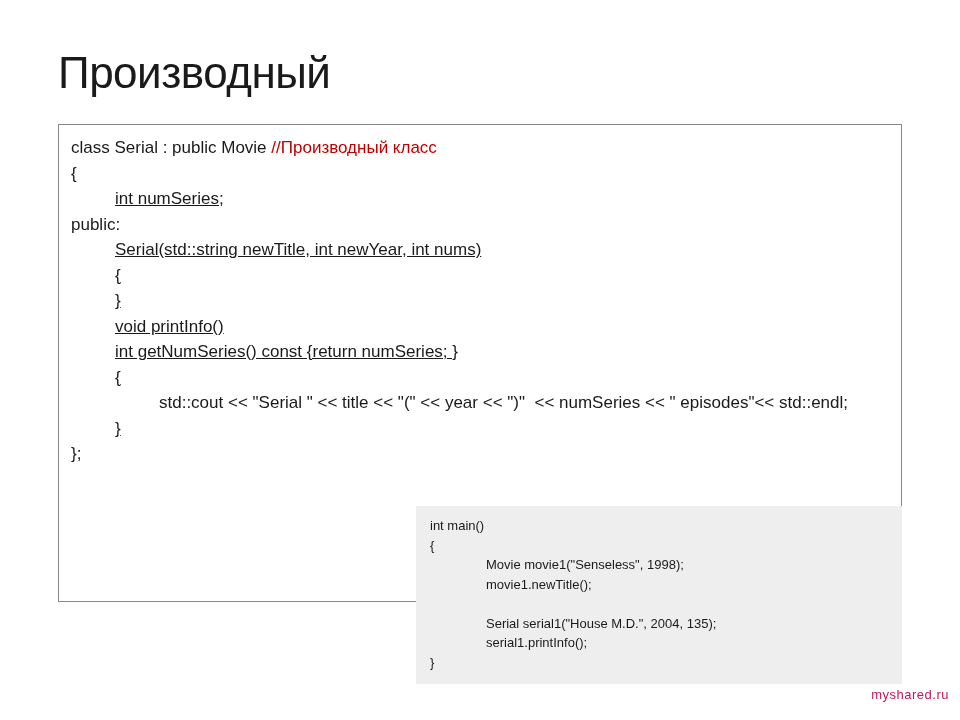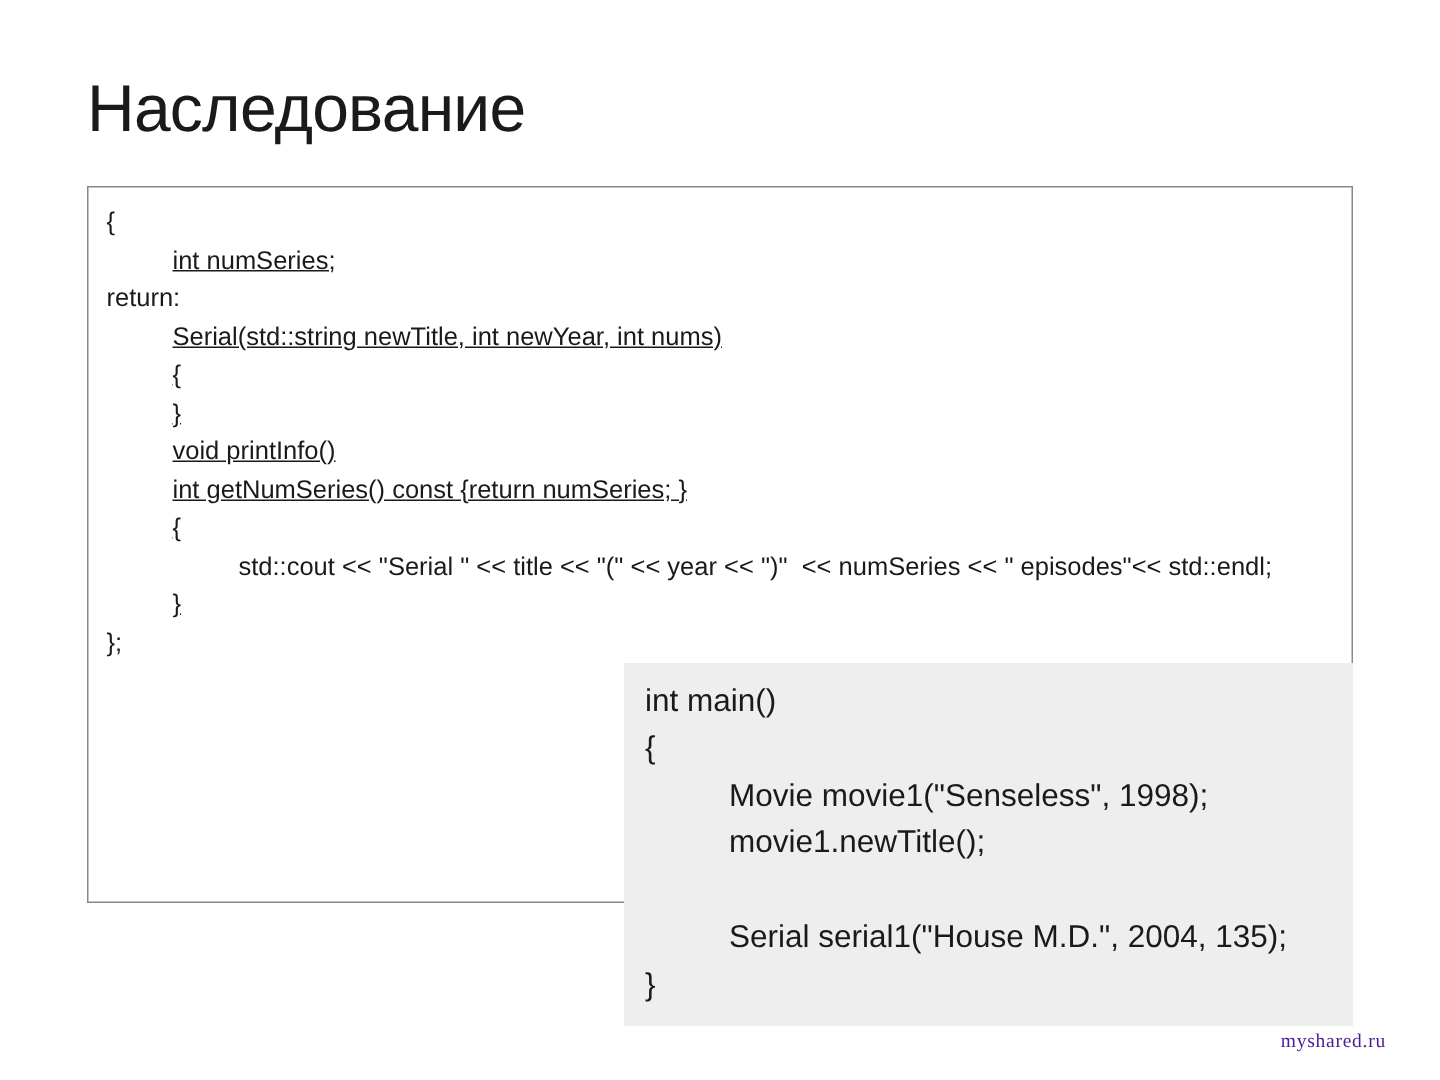--- a/index.html
+++ b/index.html
@@ -37,61 +37,63 @@
   .ind1 { padding-left: 44px; text-decoration: underline; }
   .ind2 { padding-left: 88px; }
   .comment { color: #c00000; }
   .inset {
     position: absolute;
     right: 58px;
     bottom: 36px;
     width: 486px;
     background: #eeeeee;
     padding: 10px 14px 12px 14px;
-    font-size: 21px;
+    font-size: 13px;
     line-height: 1.5;
     color: #1a1a1a;
   }
   .inset .line { white-space: pre; }
   .iind { padding-left: 56px; }
   .watermark {
     position: absolute;
-    right: 36px;
+    right: 11px;
     bottom: 18px;
     font-size: 13px;
-    color: #4c1d95;
-    font-family: Liberation Serif, serif;
+    color: #be185d;
+    font-family: Liberation Sans, sans-serif;
     letter-spacing: 0.5px;
   }
 </style>
 </head>
 <body>
 
 <div class="slide">
-  <h1 class="title">Наследование</h1>
+  <h1 class="title">Производный</h1>
 
   <div class="code-box">
+    <div class="line"><span>class Serial : public Movie </span><span class="comment">//Производный класс</span></div>
     <div class="line">{</div>
     <div class="line ind1">int numSeries;</div>
-    <div class="line">return:</div>
+    <div class="line">public:</div>
     <div class="line ind1">Serial(std::string newTitle, int newYear, int nums)</div>
     <div class="line ind1">{</div>
     <div class="line ind1">}</div>
     <div class="line ind1">void printInfo()</div>
     <div class="line ind1">int getNumSeries() const {return numSeries; }</div>
     <div class="line ind1">{</div>
     <div class="line ind2">std::cout &lt;&lt; "Serial " &lt;&lt; title &lt;&lt; "(" &lt;&lt; year &lt;&lt; ")"  &lt;&lt; numSeries &lt;&lt; " episodes"&lt;&lt; std::endl;</div>
     <div class="line ind1">}</div>
     <div class="line">};</div>
   </div>
 
   <div class="inset">
     <div class="line">int main()</div>
     <div class="line">{</div>
     <div class="line iind">Movie movie1("Senseless", 1998);</div>
     <div class="line iind">movie1.newTitle();</div>
     <div class="line"> </div>
     <div class="line iind">Serial serial1("House M.D.", 2004, 135);</div>
+    <div class="line iind">serial1.printInfo();</div>
     <div class="line">}</div>
   </div>
 
   <div class="watermark">myshared.ru</div>
 </div>
 
 </body></html>

